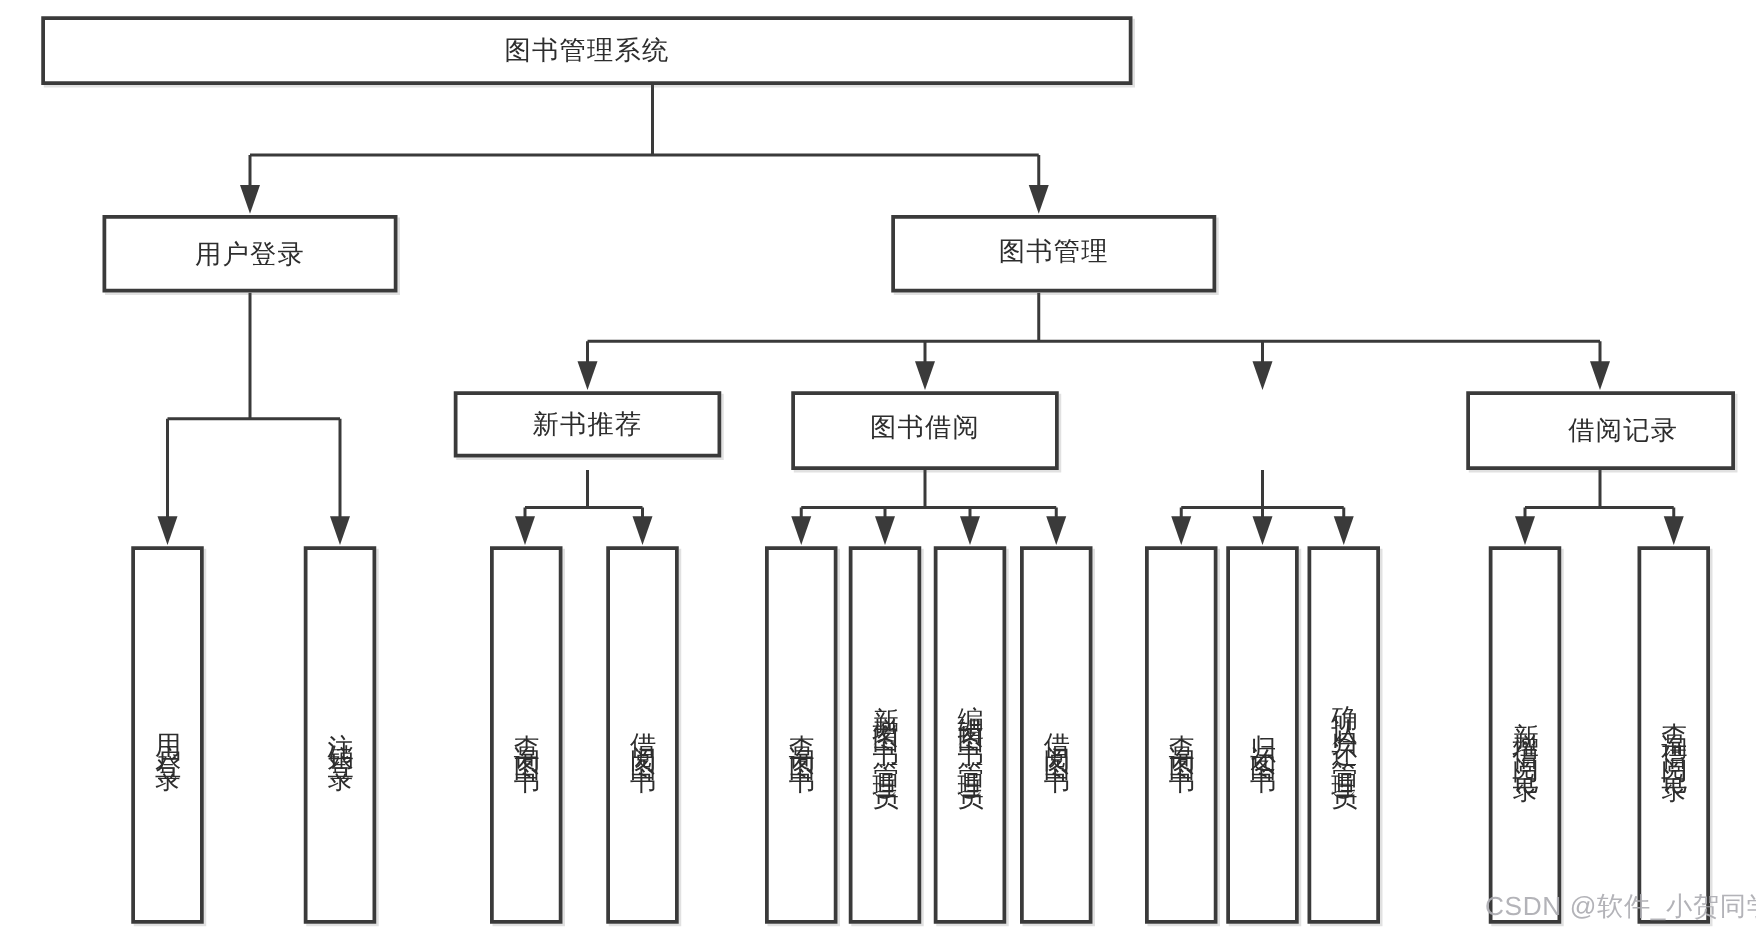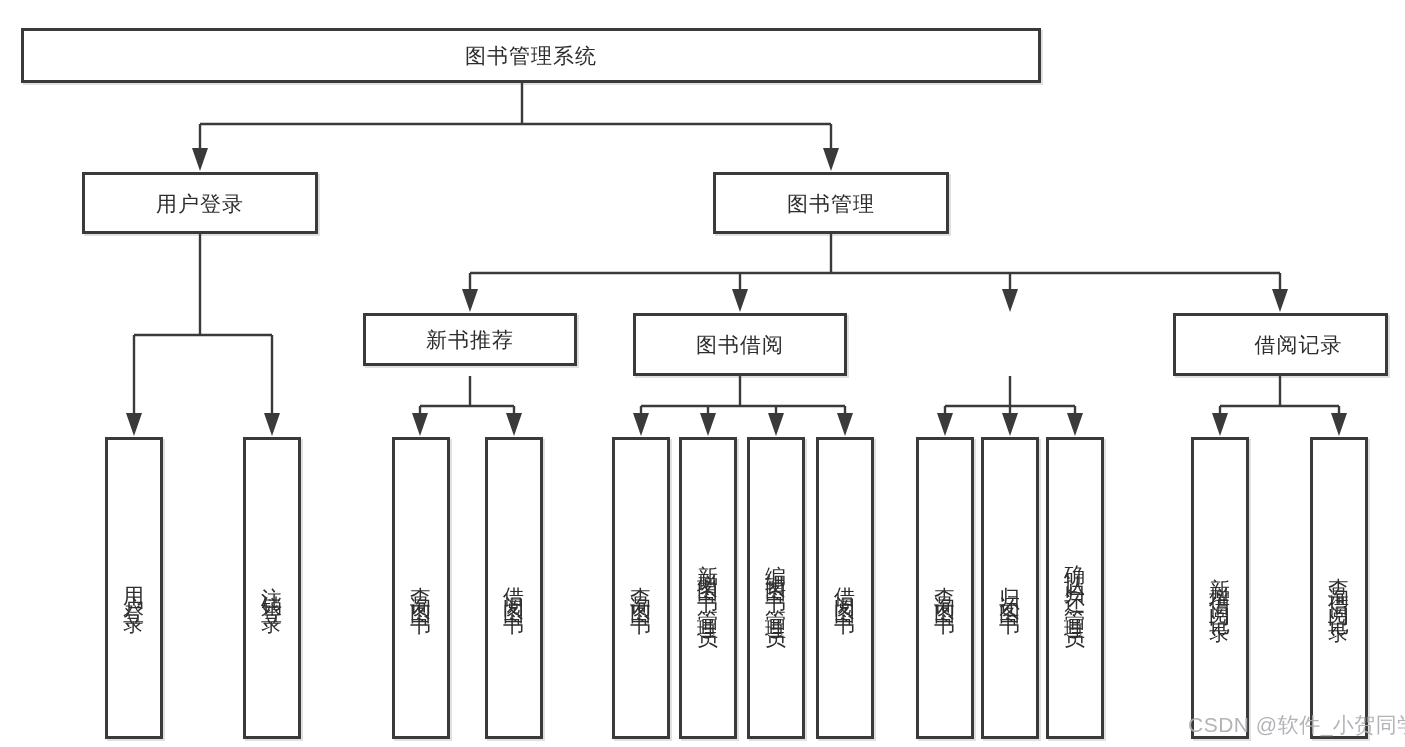--- a/index.html
+++ b/index.html
@@ -45,25 +45,25 @@
   }
   .leaf .vtext {
     writing-mode: vertical-rl;
     text-orientation: mixed;
     letter-spacing: 9px;
     font-size: 21px;
     color: #2d2d2d;
     white-space: nowrap;
   }
   
-  #node-root      { left: 21px;  top: 13px;  width: 1020px; height: 55px; margin-top: 15px; }
+  #node-root      { left: 33px;  top: 13px;  width: 873px; height: 55px; }
   #node-l2-user   { left: 82px;  top: 172px; width: 236px;  height: 62px; }
-  #node-l2-book   { left: 713px; top: 172px; width: 236px;  height: 62px; }
+  #node-l2-book   { left: 713px; top: 172px; width: 260px;  height: 62px; font-family: Liberation Mono, monospace; }
   #node-l3-new    { left: 363px; top: 313px; width: 214px;  height: 53px; }
-  #node-l3-borrow { left: 633px; top: 313px; width: 214px;  height: 63px; }
+  #node-l3-borrow { left: 633px; top: 313px; width: 214px;  height: 63px; font-family: Liberation Mono, monospace; }
   #node-l3-cur    { left: 903px; top: 313px; width: 215px;  height: 63px; }
   #node-l3-rec    { left: 1173px;top: 313px; width: 215px;  height: 63px; padding-left: 36px; }
   
   #leaf-a1 { left: 105px; }
   #leaf-a2 { left: 243px; }
   #leaf-b1 { left: 392px; }
   #leaf-b2 { left: 485px; }
   #leaf-c1 { left: 612px; }
   #leaf-c2 { left: 679px; }
   #leaf-c3 { left: 747px; }

